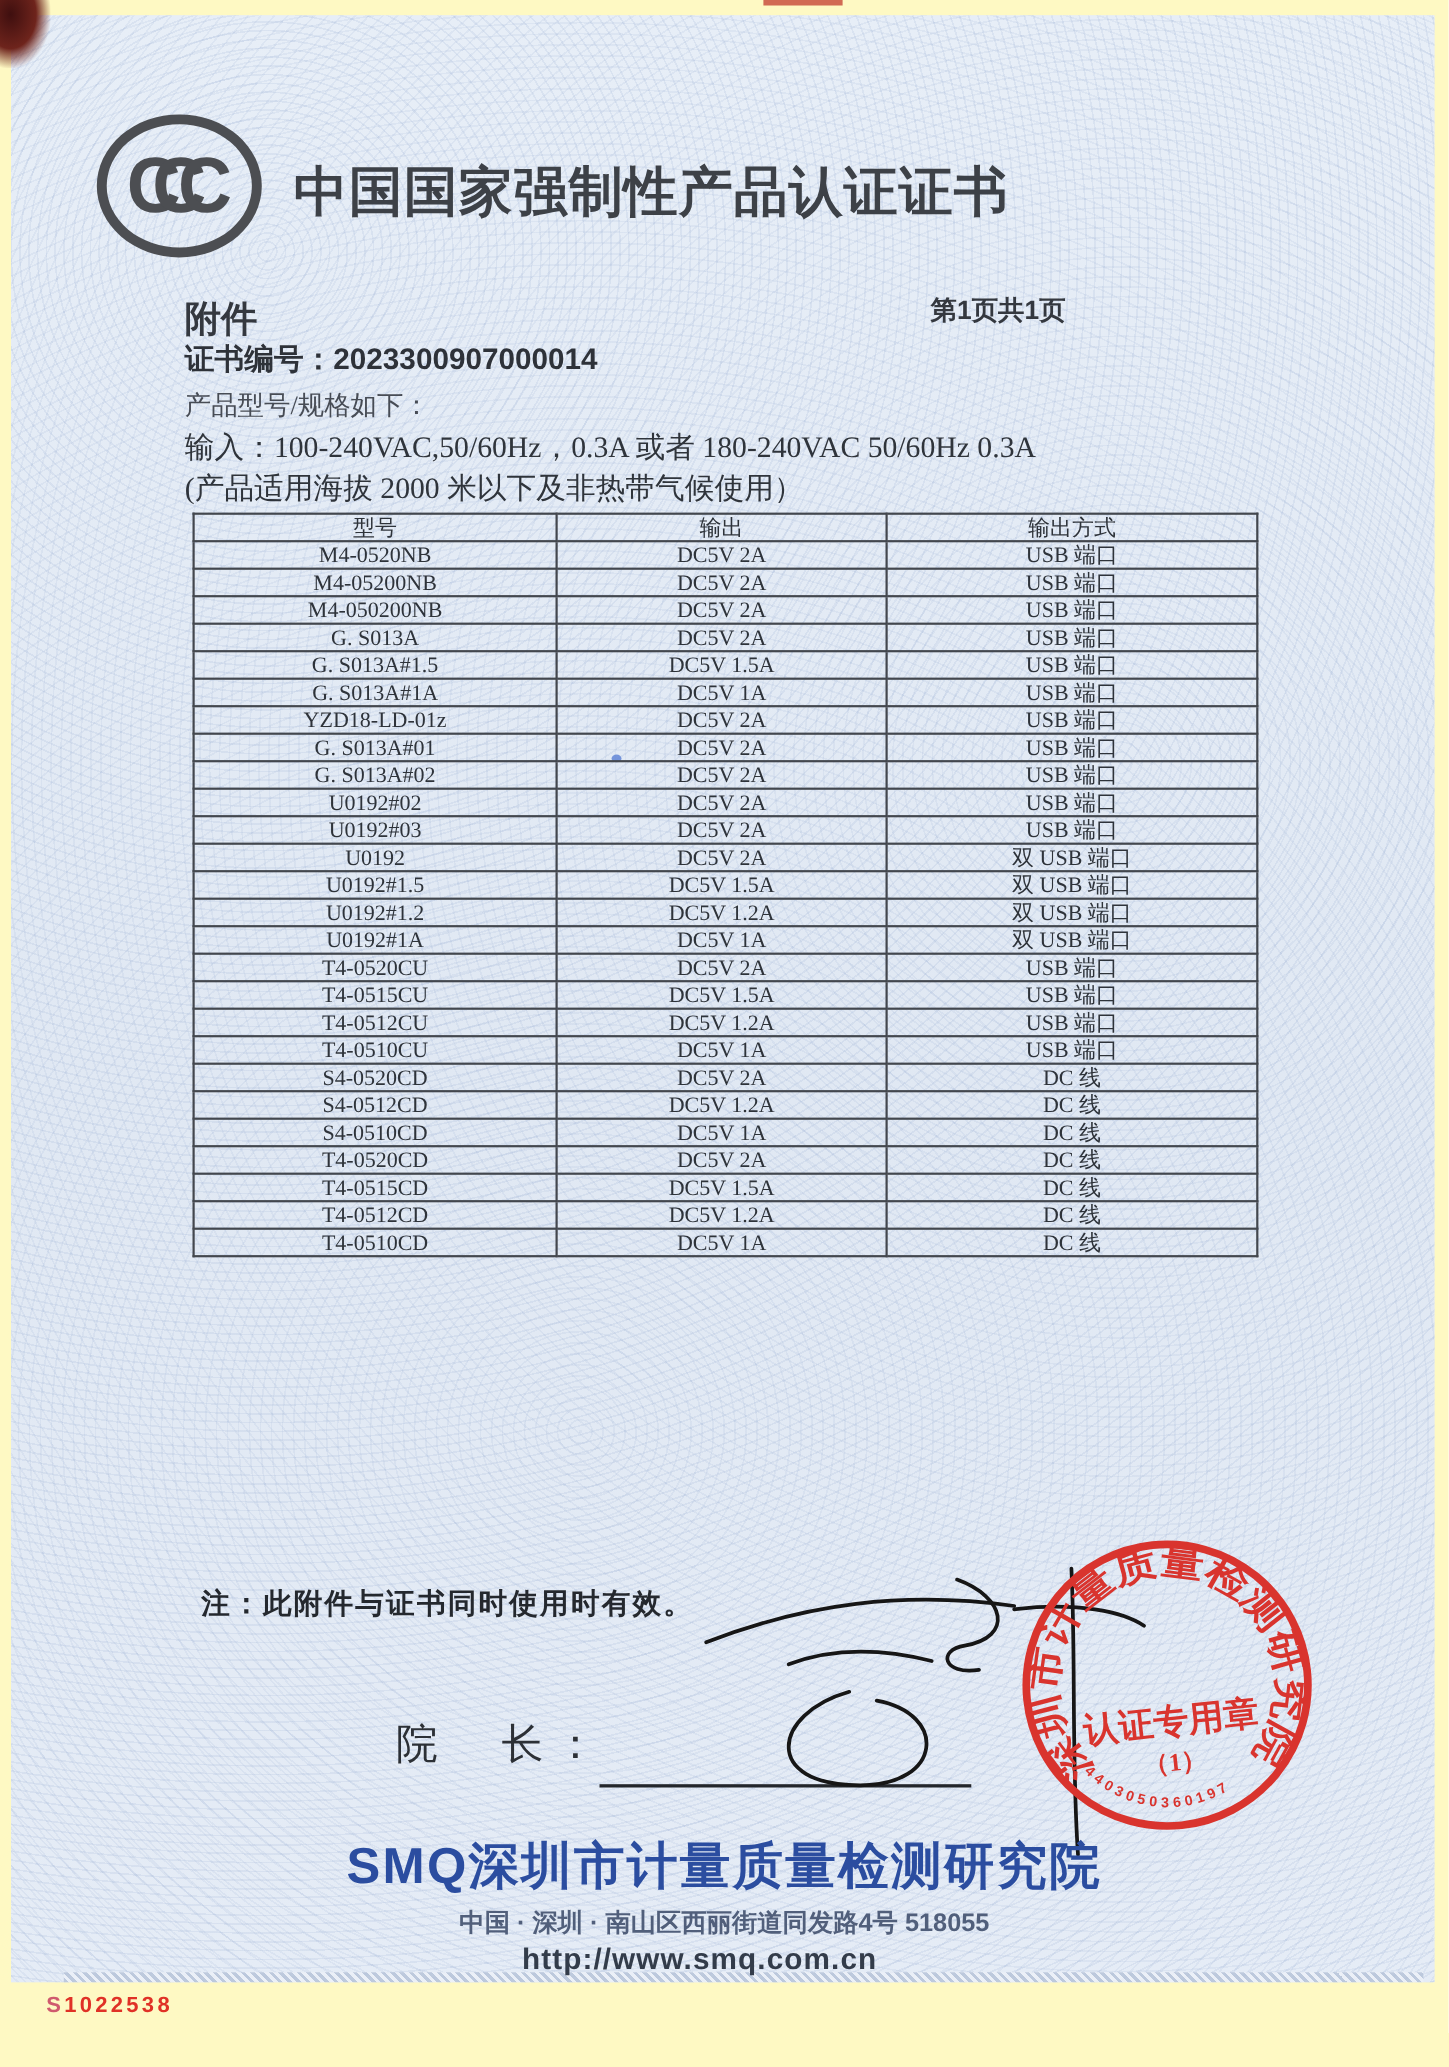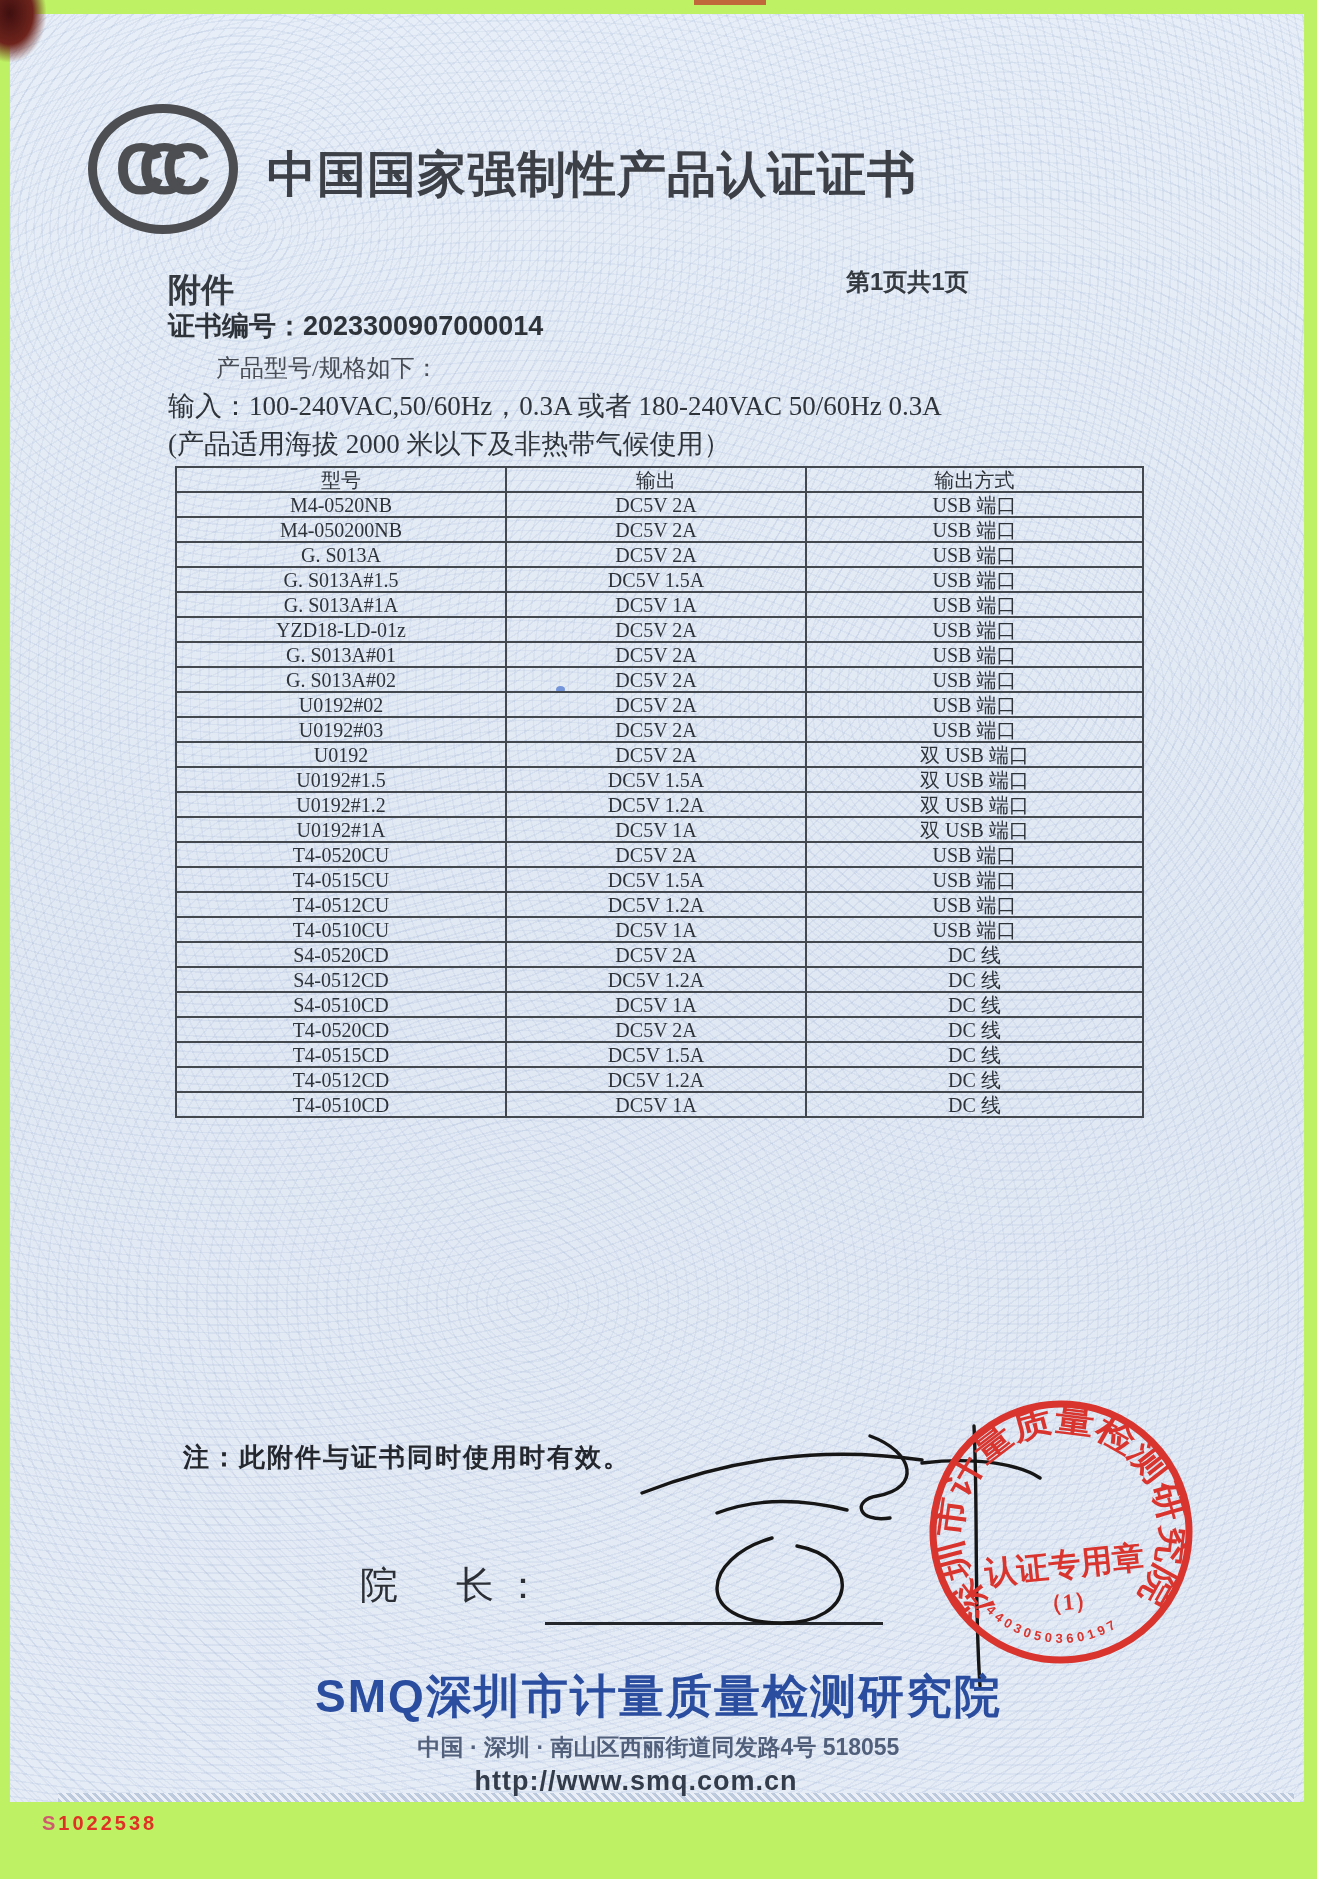--- a/index.html
+++ b/index.html
@@ -1,16 +1,16 @@
 <!DOCTYPE html>
 <html><head>
 <meta charset="utf-8">
 <style>
   html,body{margin:0;padding:0;background:#ffffff;}
-  .page{position:relative;width:1317px;height:1879px;overflow:hidden;background:#bef264;
+  .page{position:relative;width:1317px;height:1879px;overflow:hidden;background:#fef9c3;
         font-family:"Liberation Serif",serif;}
   .paper{position:absolute;left:10px;top:14px;width:1294px;height:1788px;
          background-color:#e3eaf4;
          background-image:
            repeating-radial-gradient(circle at 18% 12%, rgba(146,168,207,.16) 0 1.5px, transparent 1.5px 8px),
            repeating-radial-gradient(circle at 78% 38%, rgba(146,168,207,.13) 0 1.5px, transparent 1.5px 9px),
            repeating-radial-gradient(circle at 40% 72%, rgba(146,168,207,.13) 0 1.5px, transparent 1.5px 10px),
            linear-gradient(180deg,#e7eef7 0%,#e0e8f3 55%,#e5ecf6 100%);}
   .paper-edge{position:absolute;left:58px;top:1793px;width:1236px;height:9px;
          background:repeating-linear-gradient(45deg,#b7c4d9 0 3px,#edf1f8 3px 6px);opacity:.85;}
@@ -29,21 +29,21 @@
   .title{position:absolute;left:262px;top:142px;width:660px;text-align:center;
        font-family:"Liberation Sans",sans-serif;font-weight:bold;font-size:49px;color:#3d4147;
        letter-spacing:1px;white-space:nowrap;}
 
   .attachment{position:absolute;left:168px;top:268px;font-family:"Liberation Sans",sans-serif;
        font-weight:bold;font-size:33px;color:#34383f;}
   .page-ind{position:absolute;left:846px;top:266px;font-family:"Liberation Sans",sans-serif;
        font-weight:bold;font-size:24px;color:#34383f;}
   .cert-line{position:absolute;left:168px;top:308px;font-family:"Liberation Sans",sans-serif;
        font-weight:bold;font-size:27px;color:#2e3239;white-space:nowrap;}
-  .spec-intro{position:absolute;left:168px;top:352px;font-size:24px;color:#474c55;margin-left:48px;}
+  .spec-intro{position:absolute;left:168px;top:352px;font-size:24px;color:#474c55;}
   .input-spec{position:absolute;left:168px;top:388px;font-size:27px;color:#2f343b;white-space:nowrap;}
   .altitude{position:absolute;left:168px;top:426px;font-size:27px;color:#2f343b;white-space:nowrap;}
 
   table.spec{position:absolute;left:175px;top:466px;width:967px;border-collapse:collapse;
        table-layout:fixed;}
   table.spec td,table.spec th{border:2px solid #43474e;height:23px;text-align:center;
        font-size:20px;font-weight:normal;color:#2e333a;padding:0;line-height:1;
        font-family:"Liberation Serif",serif;overflow:hidden;white-space:nowrap;}
 
   .note{position:absolute;left:183px;top:1440px;font-weight:bold;font-size:26px;color:#24282e;
@@ -109,20 +109,25 @@
       </tr>
     </thead>
     <tbody>
 
         <tr>
           <td>M4-0520NB</td>
           <td>DC5V 2A</td>
           <td>USB 端口</td>
         </tr>
 
+        <tr>
+          <td>M4-05200NB</td>
+          <td>DC5V 2A</td>
+          <td>USB 端口</td>
+        </tr>
 
         <tr>
           <td>M4-050200NB</td>
           <td>DC5V 2A</td>
           <td>USB 端口</td>
         </tr>
 
         <tr>
           <td>G. S013A</td>
           <td>DC5V 2A</td>

